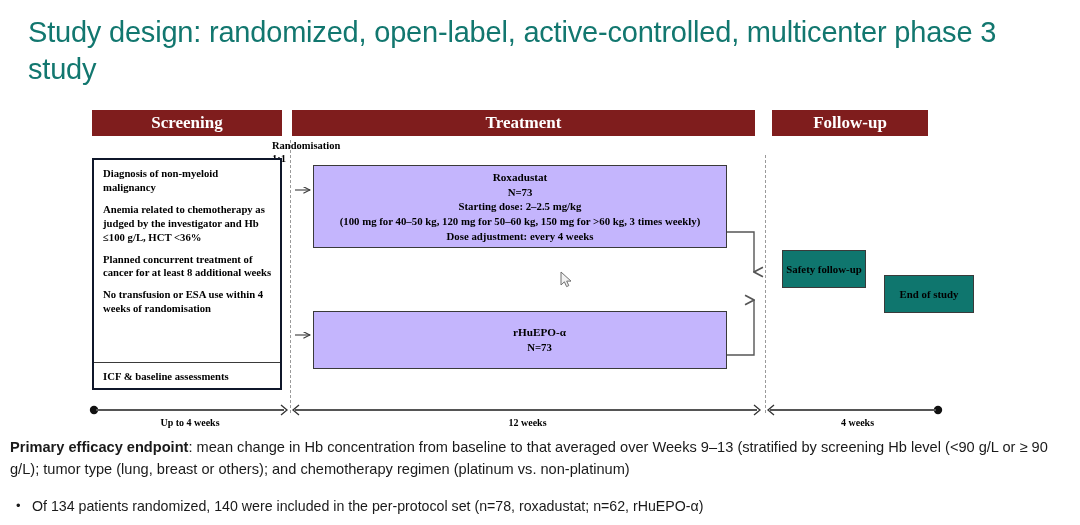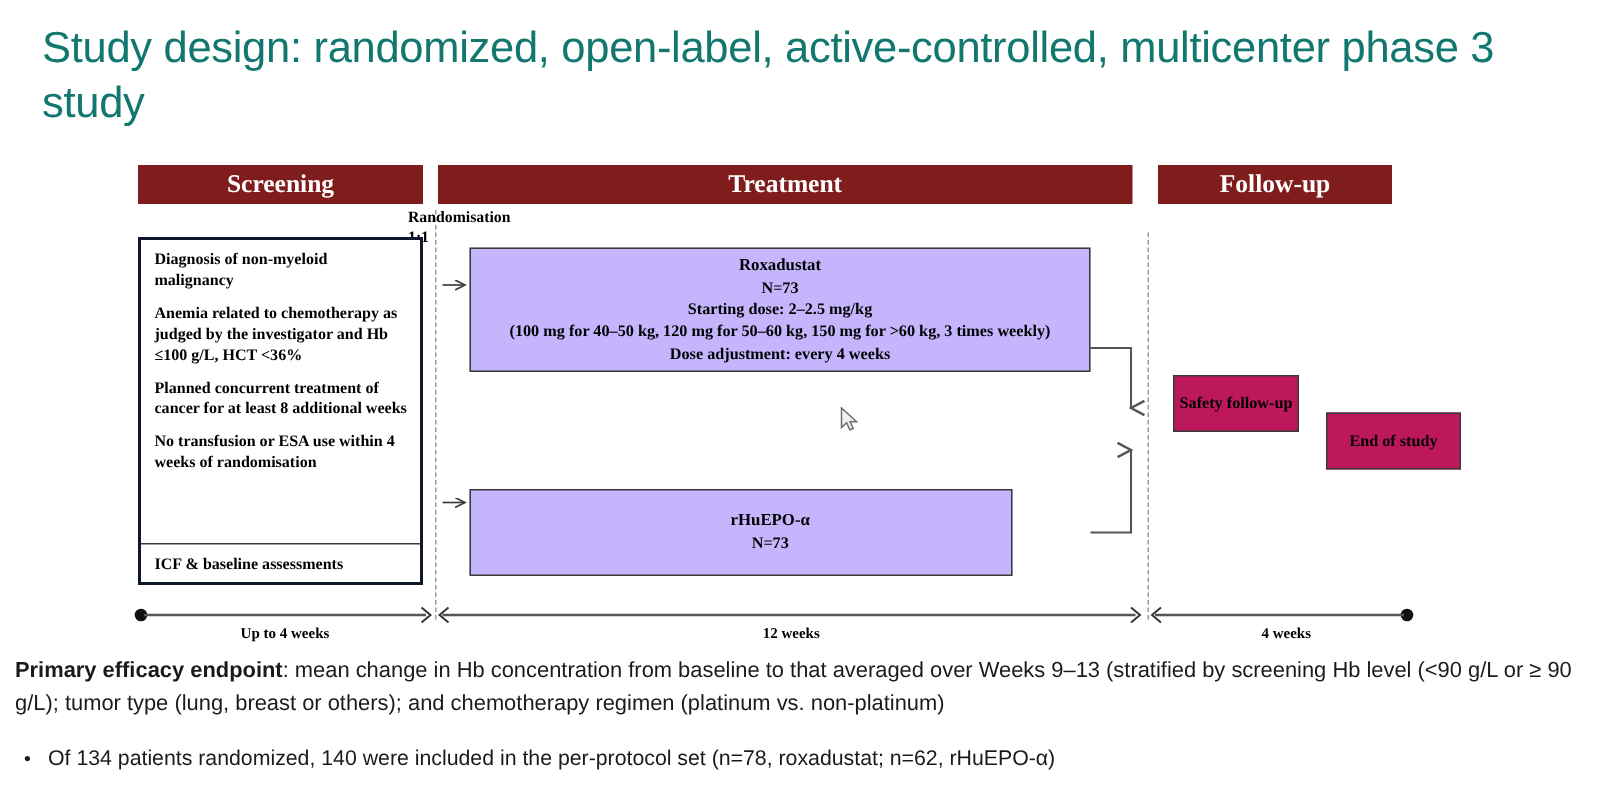--- a/index.html
+++ b/index.html
@@ -123,30 +123,30 @@
     display: flex;
     flex-direction: column;
     align-items: center;
     justify-content: center;
     font-family: "Liberation Serif", serif;
     font-weight: bold;
     color: #000000;
     text-align: center;
   }
   #arm-box-roxadustat { left: 313px; top: 165px; width: 414px; height: 83px; }
-  #arm-box-rhuepo     { left: 313px; top: 326px; width: 362px; height: 58px; padding-left: 39px; }
+  #arm-box-rhuepo     { left: 313px; top: 311px; width: 414px; height: 58px; padding-left: 39px; }
   .arm-line { font-size: 10.8px; line-height: 1.36; }
   .arm-name { font-size: 11.2px; }
 
   
   .followup-box {
     position: absolute;
     border: 1px solid #3a3a3a;
     box-sizing: border-box;
-    background: #be185d;
+    background: #0f766e;
     display: flex;
     align-items: center;
     justify-content: center;
     text-align: center;
     font-family: "Liberation Serif", serif;
     font-weight: bold;
     font-size: 10.8px;
     line-height: 1.32;
     color: #000000;
   }

